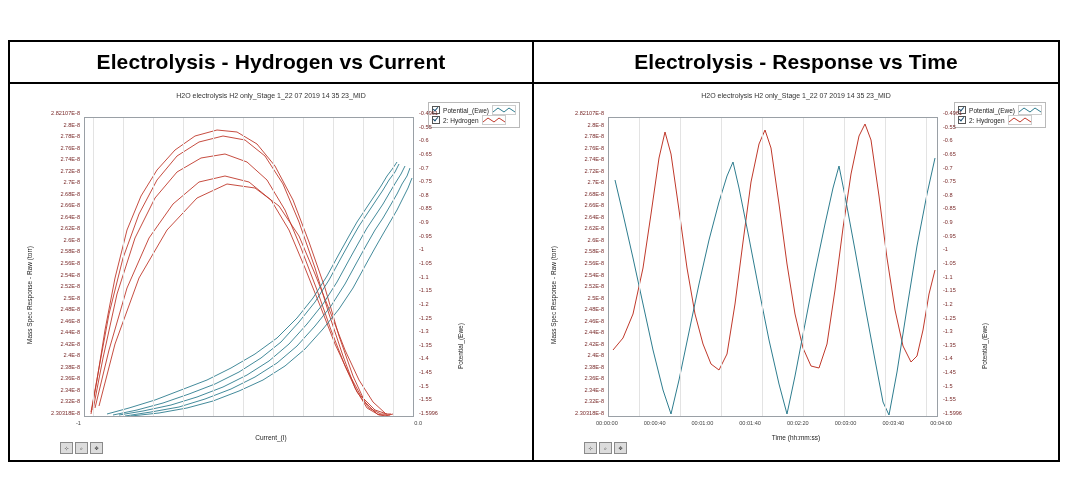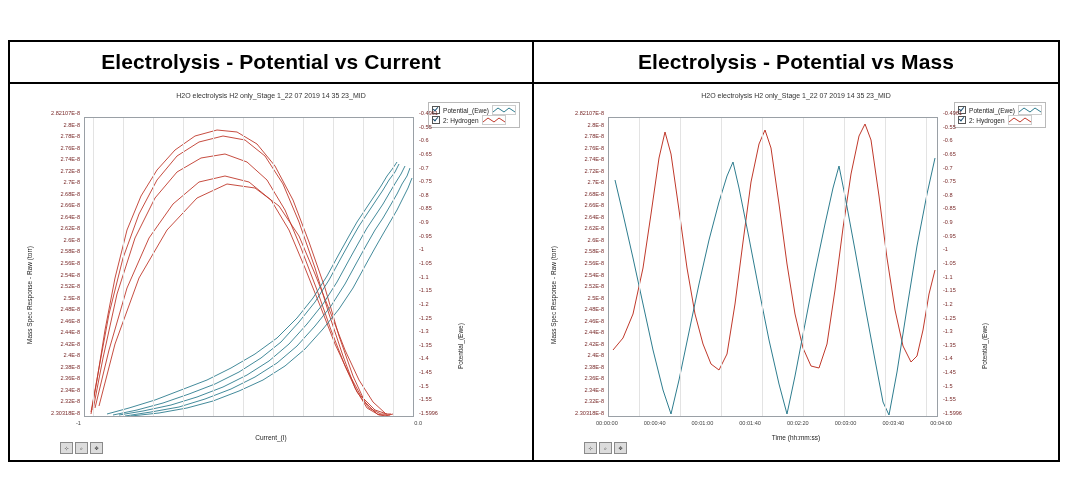--- a/index.html
+++ b/index.html
@@ -33,21 +33,21 @@
   .toolbar .tb{width:11px;height:10px;border:1px solid #8a8a8a;background:#dcdcdc;font-size:5px;color:#333;display:flex;align-items:center;justify-content:center;}
 </style>
 </head>
 <body>
 
 <div class="page">
   <div class="frame">
 
     <div class="panel left">
       <div class="panel-title">
-        <span>Electrolysis - Potential vs Current</span>
+        <span>Electrolysis - Hydrogen vs Current</span>
       </div>
       <div class="plotarea">
         <div class="chart-title">H2O electrolysis H2 only_Stage 1_22 07 2019 14 35 23_MID</div>
 
         <div class="legend" style="right:12px;">
           <div class="row">
             <span class="cb"></span>
             <span>Potential_(Ewe)</span>
             <span class="swatch">
               <svg width="22" height="8">
@@ -158,21 +158,21 @@
         <div class="toolbar" style="left:50px;top:358px;">
           <div class="tb">⊹</div>
           <div class="tb">⌕</div>
           <div class="tb">✥</div>
         </div>
       </div>
     </div>
 
     <div class="panel right">
       <div class="panel-title">
-        <span>Electrolysis - Potential vs Mass</span>
+        <span>Electrolysis - Response vs Time</span>
       </div>
       <div class="plotarea">
         <div class="chart-title">H2O electrolysis H2 only_Stage 1_22 07 2019 14 35 23_MID</div>
 
         <div class="legend" style="right:12px;">
           <div class="row">
             <span class="cb"></span>
             <span>Potential_(Ewe)</span>
             <span class="swatch">
               <svg width="22" height="8">

